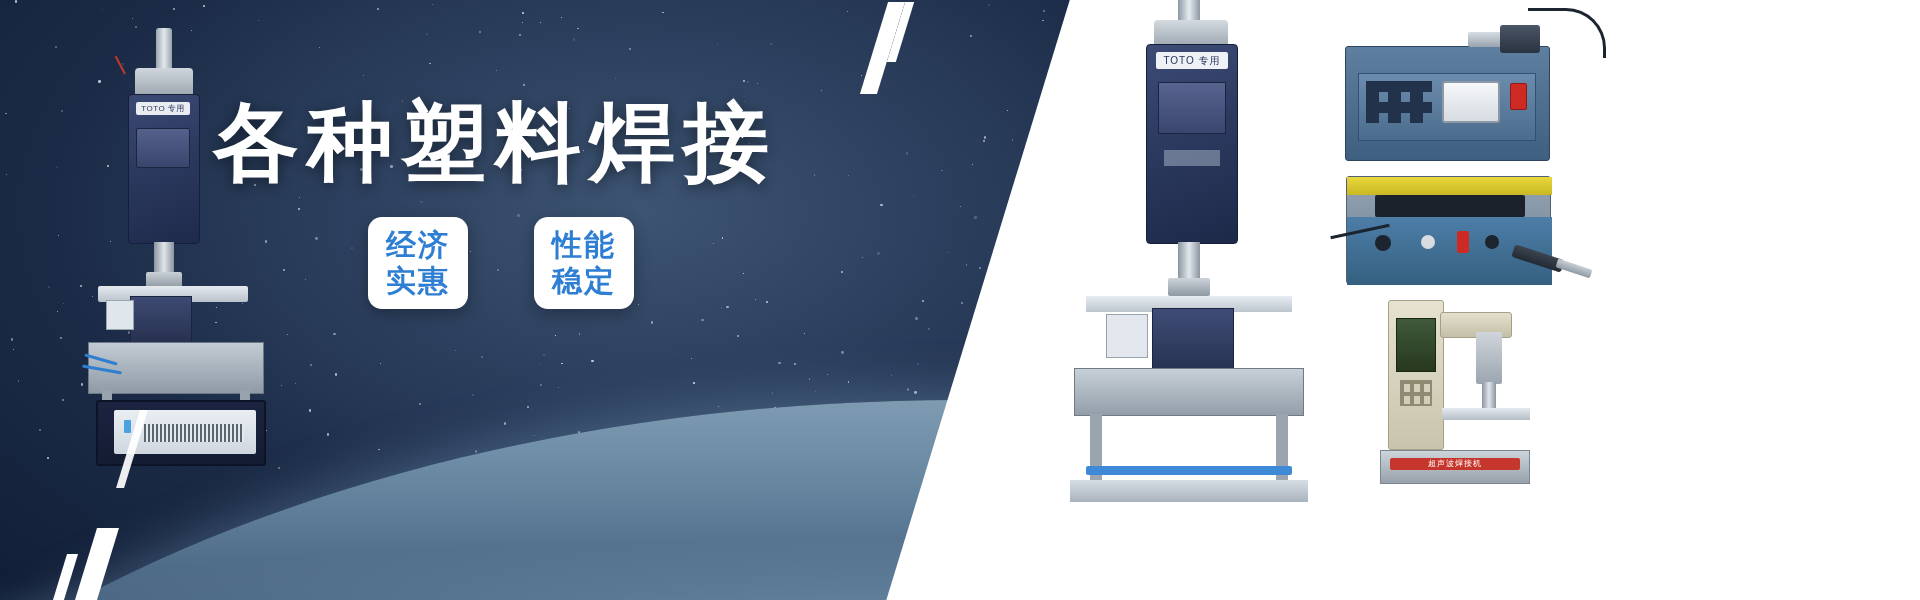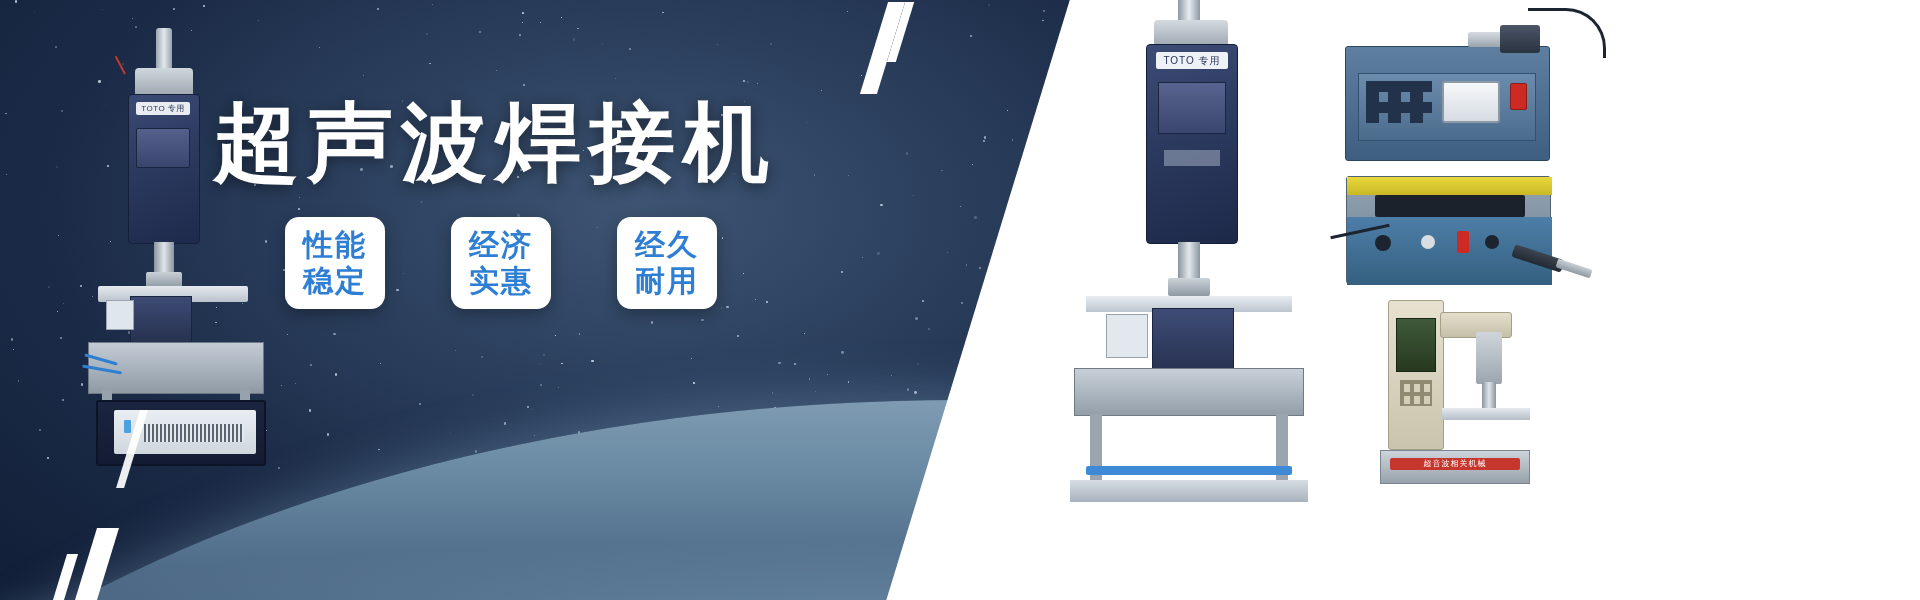--- a/index.html
+++ b/index.html
@@ -496,35 +496,31 @@
   <div class="prod p3">
     <div class="p3-col"></div>
     <div class="p3-pan"></div>
     <div class="p3-dots"></div>
     <div class="p3-arm"></div>
     <div class="p3-head"></div>
     <div class="p3-horn2"></div>
     <div class="p3-tbl"></div>
     <div class="p3-base"></div>
     <div class="p3-red">
-        <span>超音波相关机械</span>
+        <span>超声波焊接机</span>
       </div>
   </div>
 
   <div class="copy">
-    <div class="title">超声波焊接机</div>
+    <div class="title">各种塑料焊接</div>
     <div class="badges">
-      <div class="badge">
-        <span>性能</span>
-        <span>稳定</span>
-      </div>
       <div class="badge">
         <span>经济</span>
         <span>实惠</span>
       </div>
       <div class="badge">
-        <span>经久</span>
-        <span>耐用</span>
+        <span>性能</span>
+        <span>稳定</span>
       </div>
     </div>
   </div>
 
 </div>
 
 </body></html>

